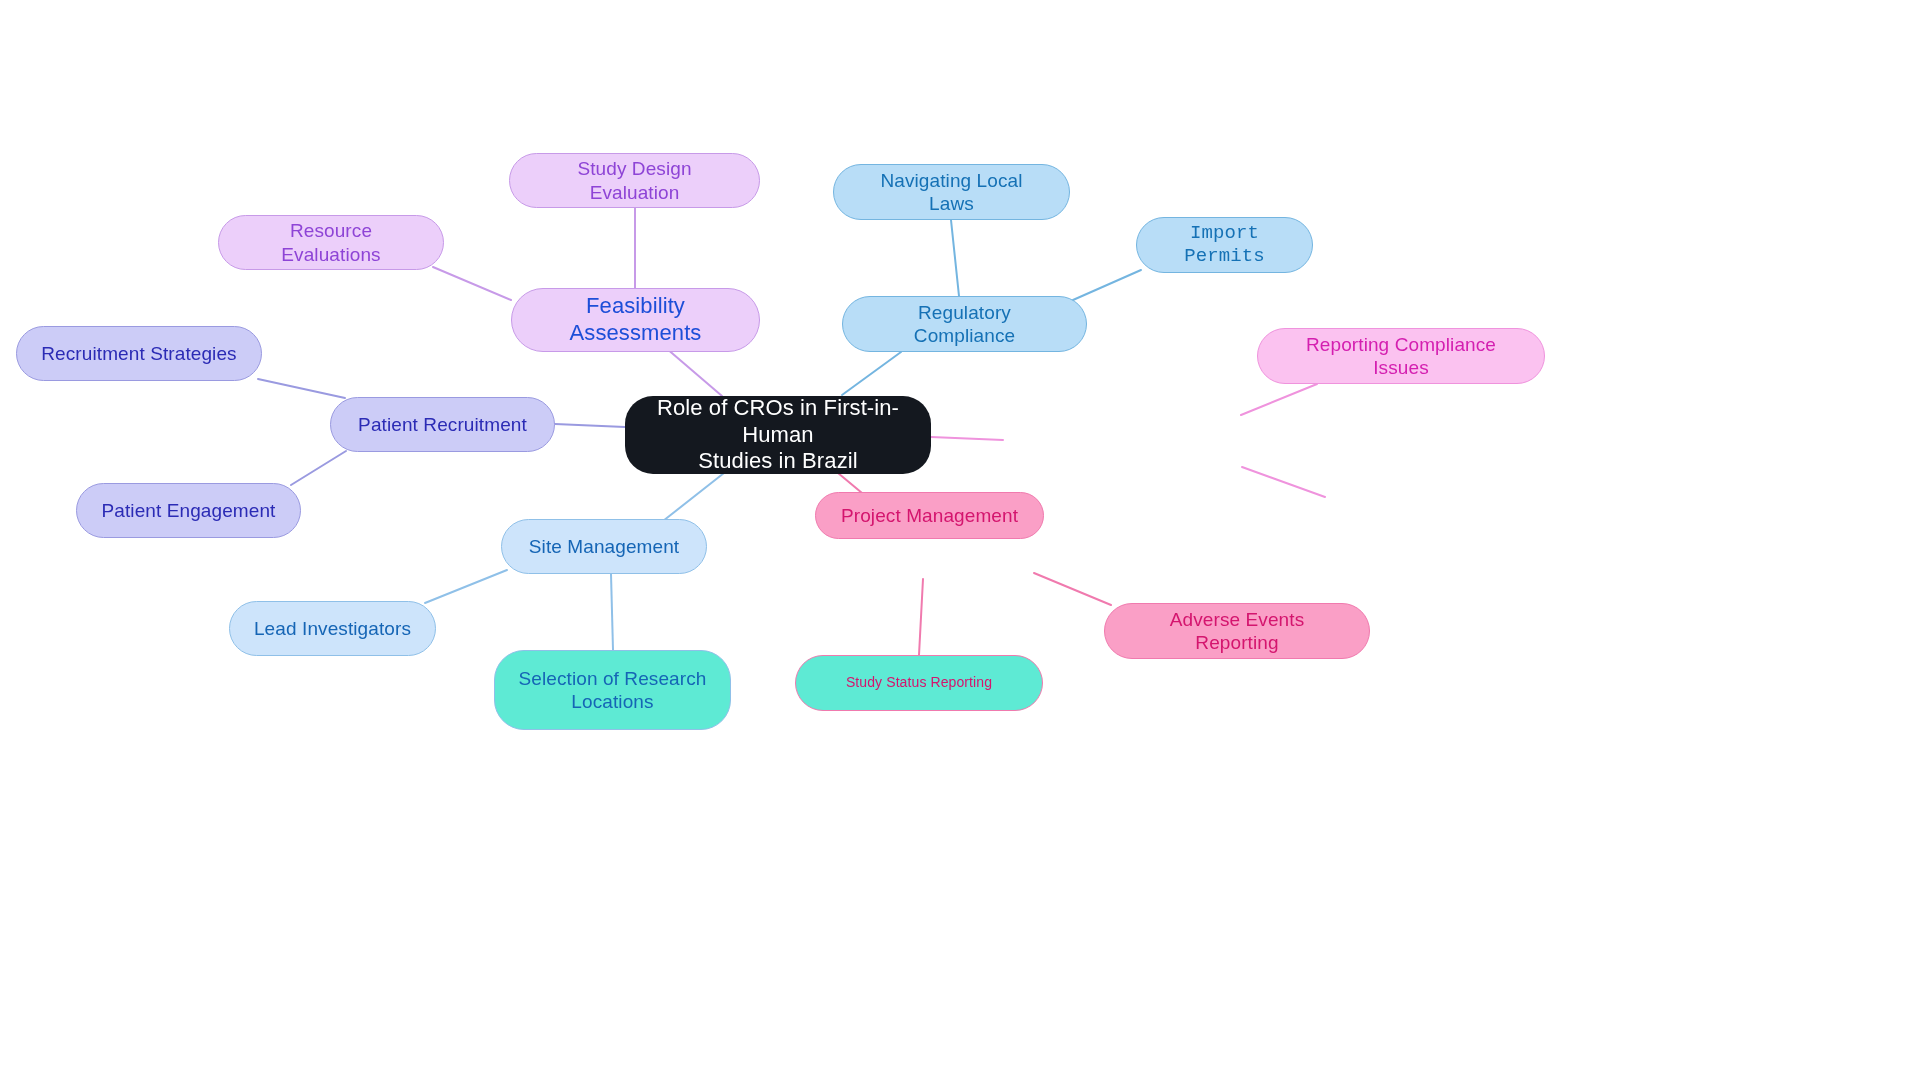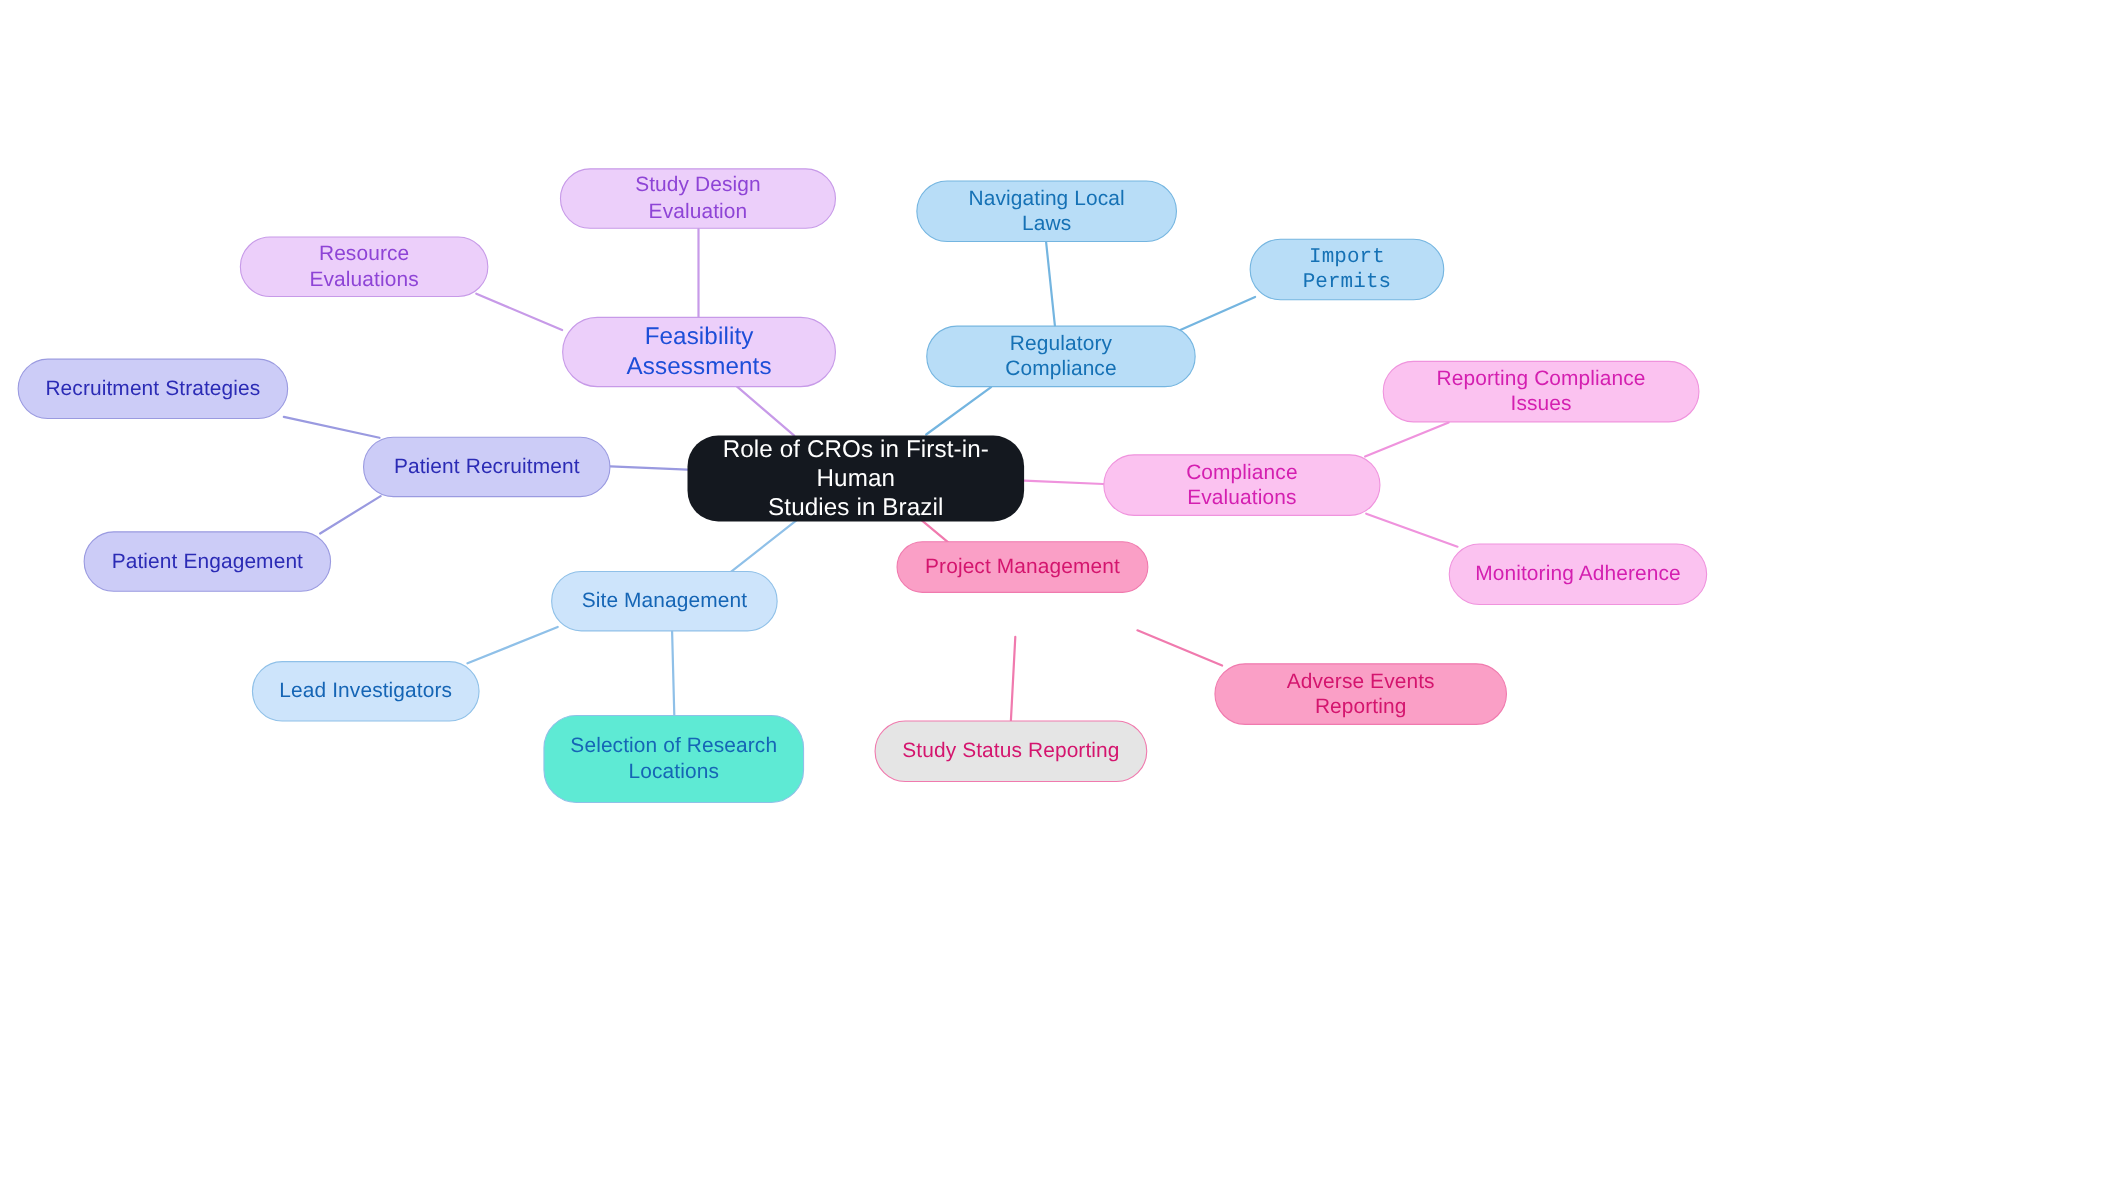--- a/index.html
+++ b/index.html
@@ -87,19 +87,17 @@
     <div class="node" style="left: 330px; top: 397px; width: 225px; height: 55px; background: rgb(204, 204, 247); color: rgb(43, 43, 181); border-color: rgb(154, 154, 224); font-size: 19px; align-items: center;"><span>Patient Recruitment</span></div>
     <div class="node" style="left: 16px; top: 326px; width: 246px; height: 55px; background: rgb(204, 204, 247); color: rgb(43, 43, 181); border-color: rgb(154, 154, 224); font-size: 19px;"><span>Recruitment Strategies</span></div>
     <div class="node" style="left: 76px; top: 483px; width: 225px; height: 55px; background: rgb(204, 204, 247); color: rgb(43, 43, 181); border-color: rgb(154, 154, 224); font-size: 19px;"><span>Patient Engagement</span></div>
     <div class="node" style="left: 501px; top: 519px; width: 206px; height: 55px; background: rgb(205, 228, 251); color: rgb(21, 101, 181); border-color: rgb(143, 192, 232); font-size: 19px;"><span>Site Management</span></div>
     <div class="node" style="left: 229px; top: 601px; width: 207px; height: 55px; background: rgb(205, 228, 251); color: rgb(21, 101, 181); border-color: rgb(143, 192, 232); font-size: 19px; align-items: center;"><span>Lead Investigators</span></div>
     <div class="node wrap" style="left: 494px; top: 650px; width: 237px; height: 80px; background: #5eead4; color: rgb(21, 101, 181); border-color: rgb(143, 192, 232); font-size: 19px;"><span>Selection of Research
 Locations</span></div>
     <div class="node" style="left: 842px; top: 296px; width: 245px; height: 56px; background: rgb(184, 221, 247); color: rgb(21, 113, 181); border-color: rgb(116, 181, 224); font-size: 19px;"><span>Regulatory Compliance</span></div>
     <div class="node" style="left: 833px; top: 164px; width: 237px; height: 56px; background: rgb(184, 221, 247); color: rgb(21, 113, 181); border-color: rgb(116, 181, 224); font-size: 19px;"><span>Navigating Local Laws</span></div>
     <div class="node" style="left: 1136px; top: 217px; width: 177px; height: 56px; background: rgb(184, 221, 247); color: rgb(21, 113, 181); border-color: rgb(116, 181, 224); font-size: 19px; font-family: Liberation Mono, monospace;"><span>Import Permits</span></div>
-    <div class="node" style="left: 1003px; top: 413px; width: 252px; height: 56px; background: rgb(251, 194, 240); color: rgb(212, 31, 176); border-color: rgb(239, 147, 221); font-size: 19px;"><span>Compliance Evaluations</span></div>
     <div class="node" style="left: 1257px; top: 328px; width: 288px; height: 56px; background: rgb(251, 194, 240); color: rgb(212, 31, 176); border-color: rgb(239, 147, 221); font-size: 19px;"><span>Reporting Compliance Issues</span></div>
-    <div class="node" style="left: 1317px; top: 494px; width: 235px; height: 56px; background: rgb(251, 194, 240); color: rgb(212, 31, 176); border-color: rgb(239, 147, 221); font-size: 19px;"><span>Monitoring Adherence</span></div>
     <div class="node" style="left: 815px; top: 492px; width: 229px; height: 47px; background: rgb(250, 159, 198); color: rgb(212, 21, 110); border-color: rgb(240, 122, 174); font-size: 19px;"><span>Project Management</span></div>
     <div class="node" style="left: 1104px; top: 603px; width: 266px; height: 56px; background: rgb(250, 159, 198); color: rgb(212, 21, 110); border-color: rgb(240, 122, 174); font-size: 19px;"><span>Adverse Events Reporting</span></div>
-    <div class="node" style="left: 795px; top: 655px; width: 248px; height: 56px; background: #e5e5e5; color: rgb(212, 21, 110); border-color: rgb(240, 122, 174); font-size: 19px;"><span>Study Status Reporting</span></div>
+    <div class="node" style="left: 795px; top: 655px; width: 248px; height: 56px; background: #5eead4; color: rgb(212, 21, 110); border-color: rgb(240, 122, 174); font-size: 14px;"><span>Study Status Reporting</span></div>
   </div>
 
 </body></html>

